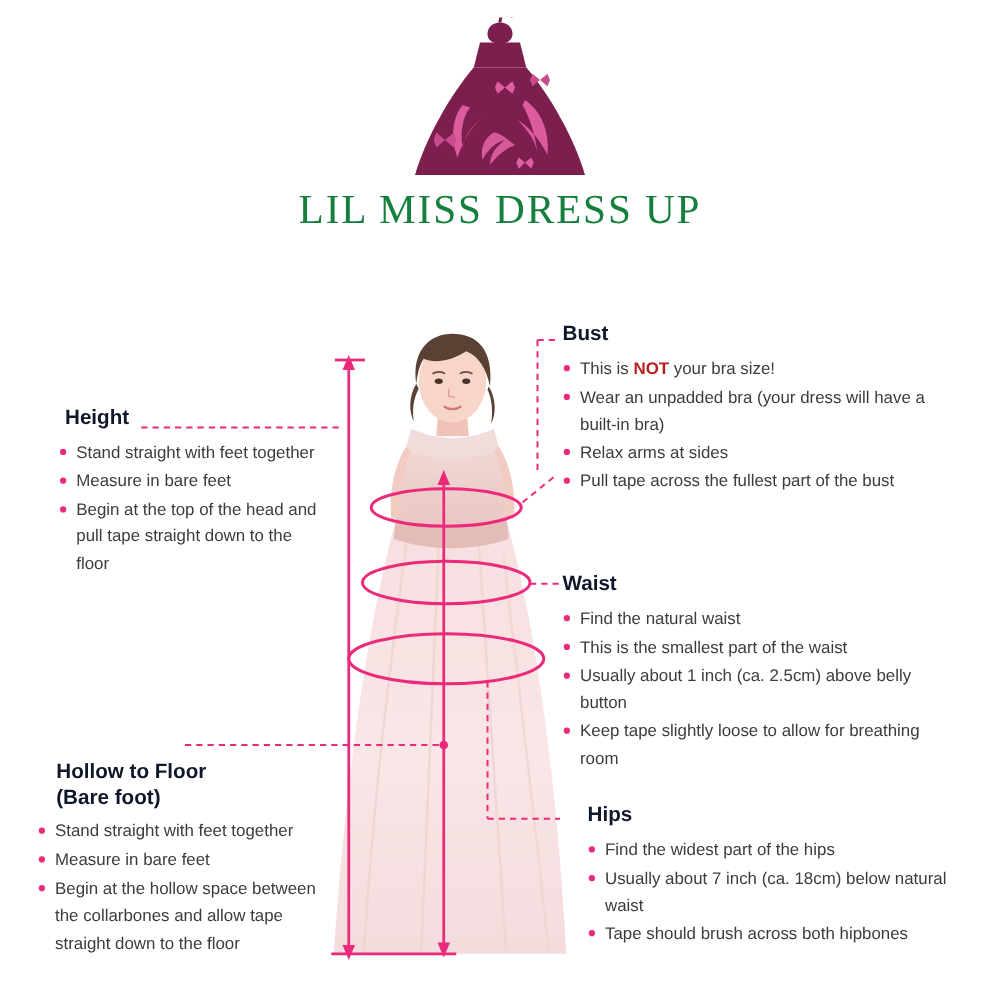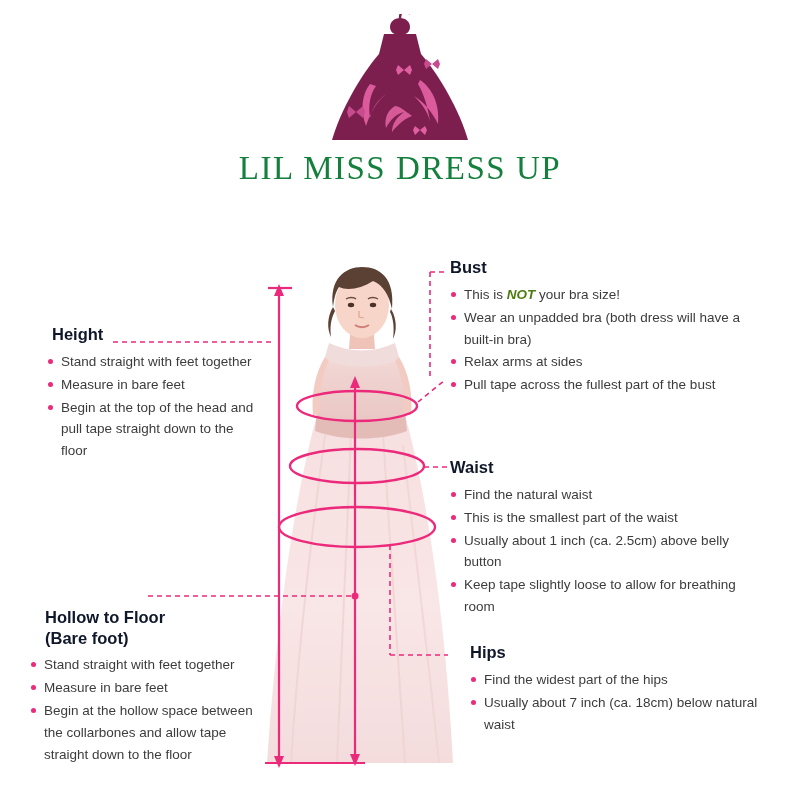--- a/index.html
+++ b/index.html
@@ -72,21 +72,21 @@
   .bullets li::before {
     content: "";
     position: absolute;
     left: 1px;
     top: 8px;
     width: 5px;
     height: 5px;
     border-radius: 50%;
     background: #ec2a7b;
   }
-  .bullets li .emph { color: #4d7c0f; font-weight: bold; font-style: italic; }
+  .bullets li .emph { color: #b91c1c; font-weight: bold; }
 
   .left-block { text-align: left; }
   .left-block .block-title { text-align: left; }
 
   
   #height-block { left: 47px; top: 325px; width: 215px; }
   #hollow-block { left: 30px; top: 560px; width: 235px; }
   #bust-block   { left: 450px; top: 258px; width: 320px; }
   #waist-block  { left: 450px; top: 458px; width: 320px; }
   #hips-block   { left: 470px; top: 643px; width: 320px; }
@@ -224,35 +224,36 @@
     <li>Stand straight with feet together</li>
     <li>Measure in bare feet</li>
     <li>Begin at the hollow space between the collarbones and allow tape straight down to the floor</li>
   </ul>
 </div>
 
 <div class="block" id="bust-block">
   <div class="block-title">Bust</div>
   <ul class="bullets">
     <li>This is <span class="emph">NOT</span> your bra size!</li>
-    <li>Wear an unpadded bra (both dress will have a built-in bra)</li>
+    <li>Wear an unpadded bra (your dress will have a built-in bra)</li>
     <li>Relax arms at sides</li>
     <li>Pull tape across the fullest part of the bust</li>
   </ul>
 </div>
 
 <div class="block" id="waist-block">
   <div class="block-title">Waist</div>
   <ul class="bullets">
     <li>Find the natural waist</li>
     <li>This is the smallest part of the waist</li>
     <li>Usually about 1 inch (ca. 2.5cm) above belly button</li>
     <li>Keep tape slightly loose to allow for breathing room</li>
   </ul>
 </div>
 
 <div class="block" id="hips-block">
   <div class="block-title">Hips</div>
   <ul class="bullets">
     <li>Find the widest part of the hips</li>
     <li>Usually about 7 inch (ca. 18cm) below natural waist</li>
+    <li>Tape should brush across both hipbones</li>
   </ul>
 </div>
 
 </body></html>

